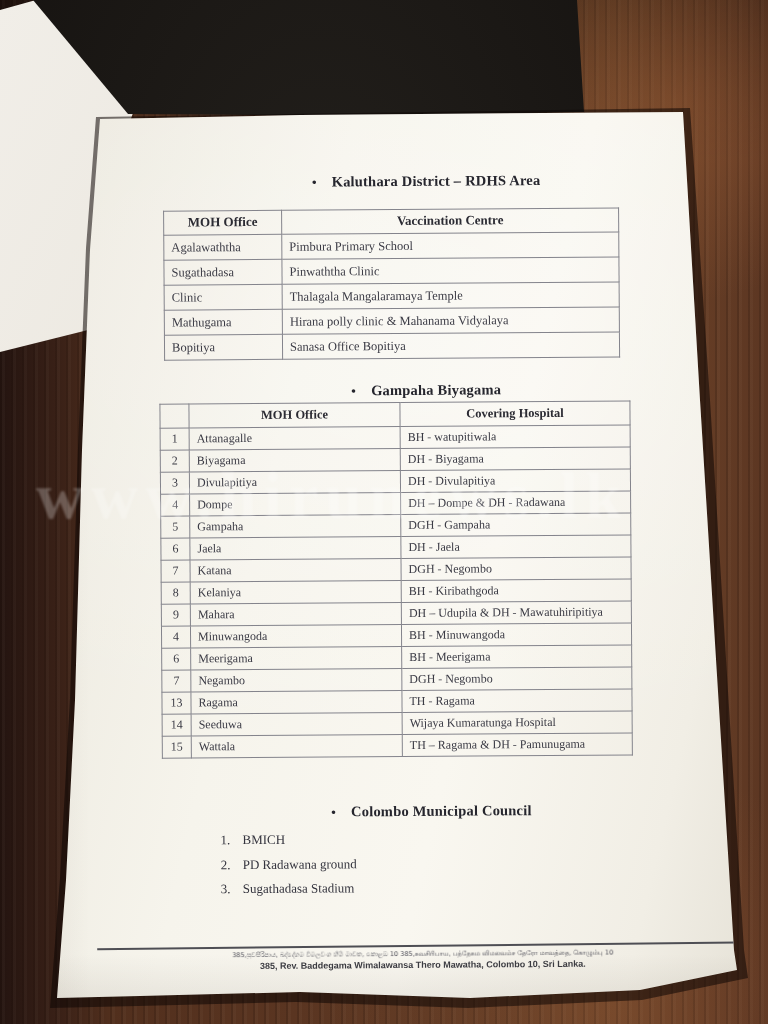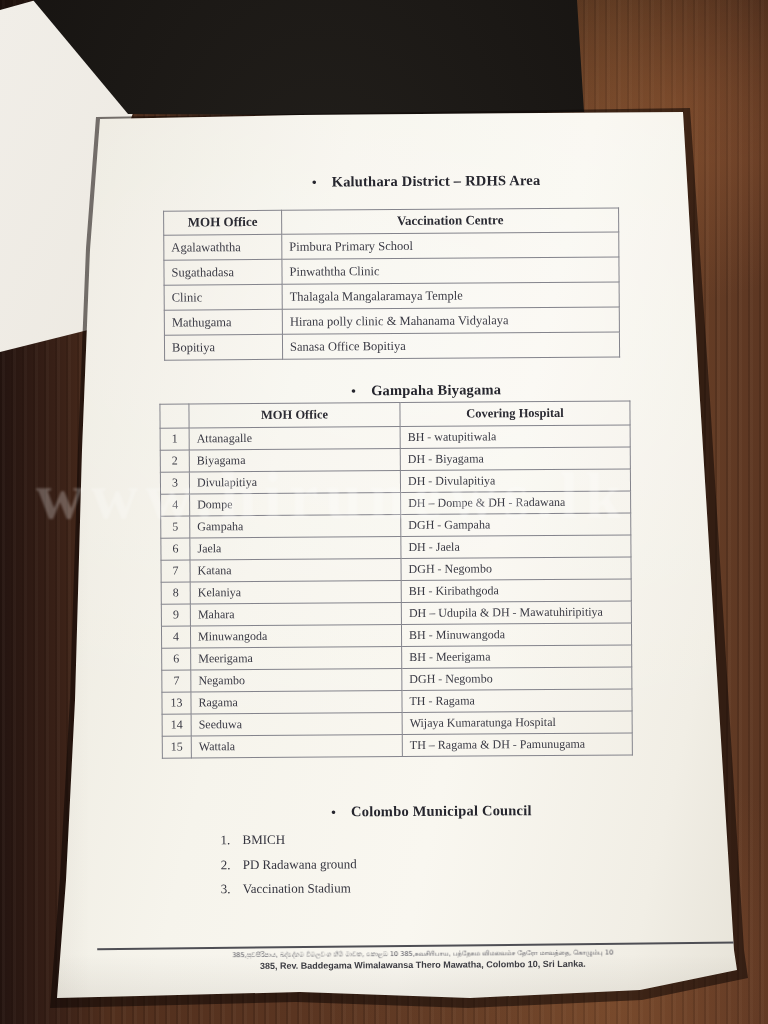--- a/index.html
+++ b/index.html
@@ -214,21 +214,21 @@
       <div class="cmc-item" style="left:216px;top:831px;">
         <span class="no">1.</span>
         <span>BMICH</span>
       </div>
       <div class="cmc-item" style="left:216px;top:856px;">
         <span class="no">2.</span>
         <span>PD Radawana ground</span>
       </div>
       <div class="cmc-item" style="left:216px;top:880px;">
         <span class="no">3.</span>
-        <span>Vaccination Stadium</span>
+        <span>Sugathadasa Stadium</span>
       </div>
 
       <div class="footer-rule"></div>
       <div class="footer-l1">385,සුවසිරිපාය, බද්දේගම විමලවංශ හිමි මාවත, කොළඹ 10    385,சுவசிரிபாய, பத்தேகம விமலவம்ச தேரோ மாவத்தை, கொழும்பு 10</div>
       <div class="footer-l2">385, Rev. Baddegama Wimalawansa Thero Mawatha, Colombo 10, Sri Lanka.</div>
     </div>
   </div>
 
   <div class="watermark">www.hirunews.lk</div>
 </div>

